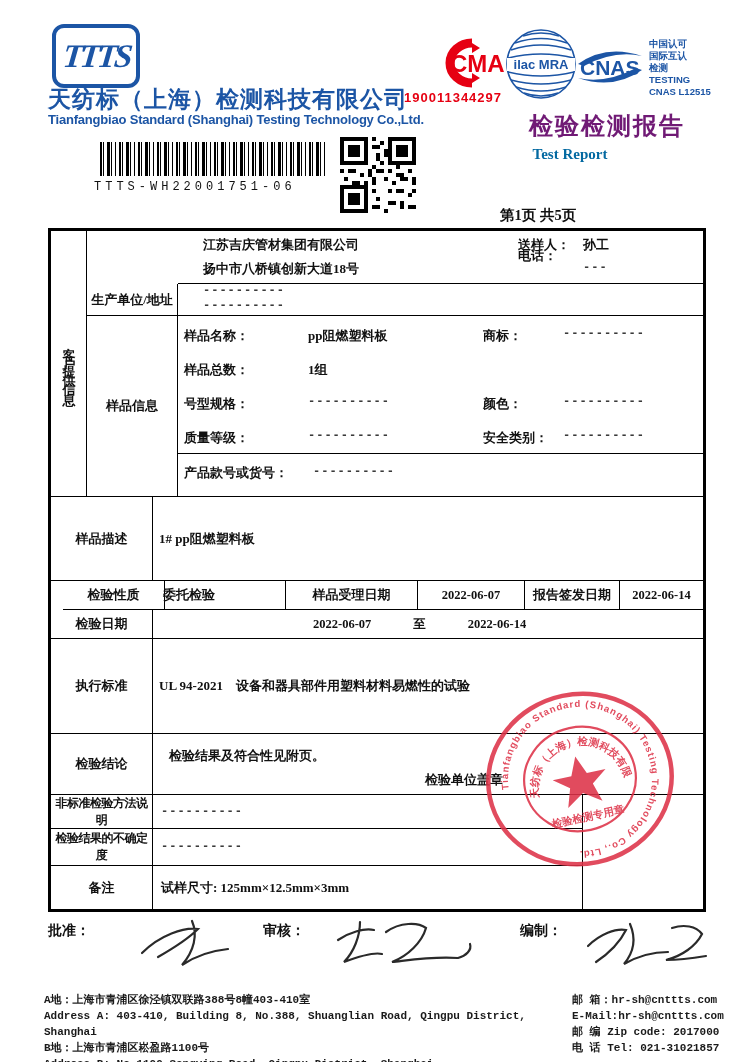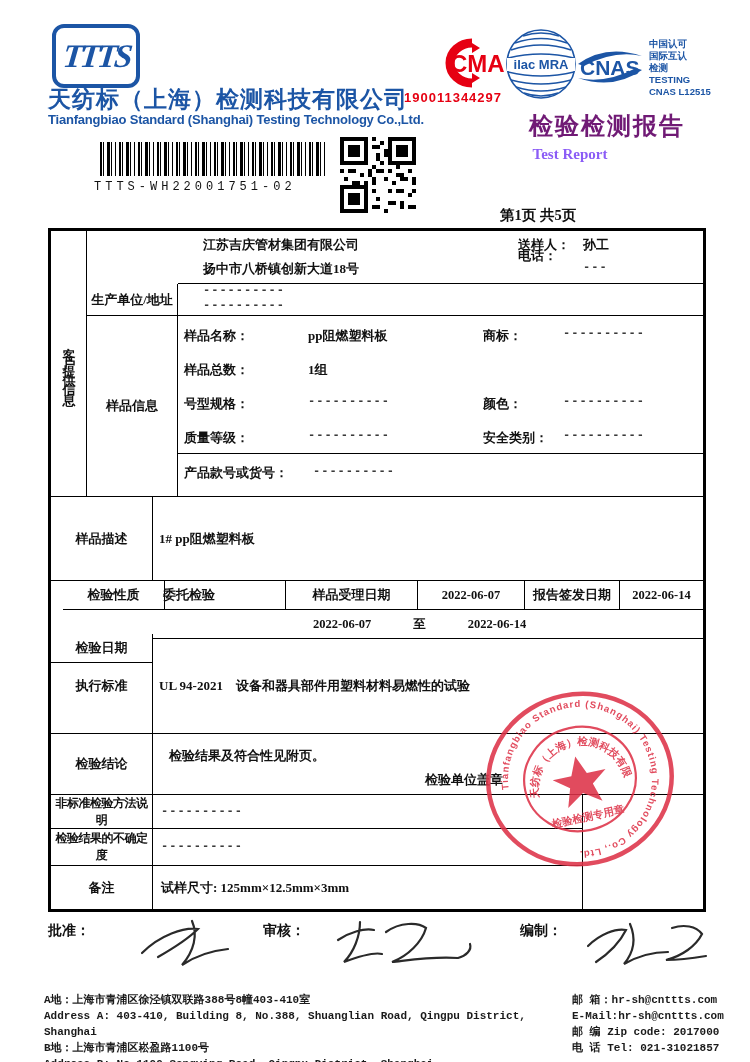--- a/index.html
+++ b/index.html
@@ -15,21 +15,21 @@
               color:#1c55a5;letter-spacing:1px;white-space:nowrap;}
   .company-en{position:absolute;left:48px;top:112px;width:390px;font-size:13px;font-weight:bold;
               color:#1c55a5;font-family:"Liberation Sans",sans-serif;letter-spacing:-0.2px;}
   .cma-number{position:absolute;left:404px;top:90px;font-size:13px;font-weight:bold;color:#e60012;
               letter-spacing:1px;font-family:"Liberation Sans",sans-serif;}
   .cnas-lines{position:absolute;left:649px;top:38px;font-size:9.5px;font-weight:bold;color:#1c55a5;
               line-height:12px;font-family:"Liberation Sans",sans-serif;}
   .title-cn{position:absolute;left:455px;top:110px;width:230px;text-align:right;font-size:24px;
             font-weight:bold;color:#701a75;letter-spacing:2px;}
   .title-en{position:absolute;left:455px;top:146px;width:230px;text-align:center;font-size:15px;
-            color:#8b5cf6;font-weight:bold;}
+            color:#0369a1;font-weight:bold;}
   .barcode{position:absolute;left:100px;top:142px;width:228px;height:34px;
     background:repeating-linear-gradient(90deg,#000 0 2px,transparent 2px 3px,#000 3px 4px,
     transparent 4px 7px,#000 7px 10px,transparent 10px 11px,#000 11px 12px,transparent 12px 15px,
     #000 15px 16px,transparent 16px 19px);}
   .barcode-text{position:absolute;left:94px;top:180px;width:250px;font-size:12px;
     font-family:"Liberation Mono",monospace;letter-spacing:4px;}
   .page-info{position:absolute;left:500px;top:206px;width:206px;font-size:14.5px;
     font-weight:bold;}
   
   .sheet{position:absolute;left:48px;top:228px;width:658px;height:684px;border:3px solid #000;
@@ -85,21 +85,21 @@
     <div>国际互认</div>
     <div>检测</div>
     <div>TESTING</div>
     <div>CNAS L12515</div>
   </div>
 
   <div class="title-cn">检验检测报告</div>
   <div class="title-en">Test Report</div>
 
   <div class="barcode"></div>
-  <div class="barcode-text">TTTS-WH22001751-02</div>
+  <div class="barcode-text">TTTS-WH22001751-06</div>
   <svg class="abs" style="left:340px;top:137px;" width="76" height="76" viewBox="0 0 76 76">
     <rect width="76" height="76" fill="#fff"></rect>
     <g fill="#000">
       <rect x="0" y="0" width="28" height="28"></rect>
         <rect x="4" y="4" width="20" height="20" fill="#fff"></rect>
         <rect x="8" y="8" width="12" height="12"></rect>
       <rect x="48" y="0" width="28" height="28"></rect>
         <rect x="52" y="4" width="20" height="20" fill="#fff"></rect>
         <rect x="56" y="8" width="12" height="12"></rect>
       <rect x="0" y="48" width="28" height="28"></rect>
@@ -176,21 +176,21 @@
 
     <div class="cell lbl br bb" style="left:0;top:350px;width:102px;height:29px;margin-left:12px;">检验性质</div>
     <div class="cell br bb" style="left:102px;top:350px;width:133px;height:29px;display:flex;align-items:center;padding-left:10px;">
       <span>委托检验</span>
     </div>
     <div class="cell lbl br bb" style="left:235px;top:350px;width:132px;height:29px;">样品受理日期</div>
     <div class="cell lbl br bb" style="left:367px;top:350px;width:107px;height:29px;font-size:12.5px;">2022-06-07</div>
     <div class="cell lbl br bb" style="left:474px;top:350px;width:95px;height:29px;">报告签发日期</div>
     <div class="cell lbl bb" style="left:569px;top:350px;width:83px;height:29px;font-size:12.5px;">2022-06-14</div>
 
-    <div class="cell lbl br bb" style="left:0;top:379px;width:102px;height:29px;margin-top:24px;">检验日期</div>
+    <div class="cell lbl br bb" style="left:0;top:379px;width:102px;height:29px;">检验日期</div>
     <div class="cell bb" style="left:102px;top:379px;width:550px;height:29px;display:flex;align-items:center;padding-left:160px;gap:42px;font-size:12.5px;">
       <span>2022-06-07</span>
       <span>至</span>
       <span>2022-06-14</span>
     </div>
 
     <div class="cell lbl br bb" style="left:0;top:408px;width:102px;height:95px;">执行标准</div>
     <div class="cell bb" style="left:102px;top:408px;width:550px;height:95px;display:flex;align-items:center;padding-left:6px;">
       <span>UL 94-2021　设备和器具部件用塑料材料易燃性的试验</span>
     </div>

